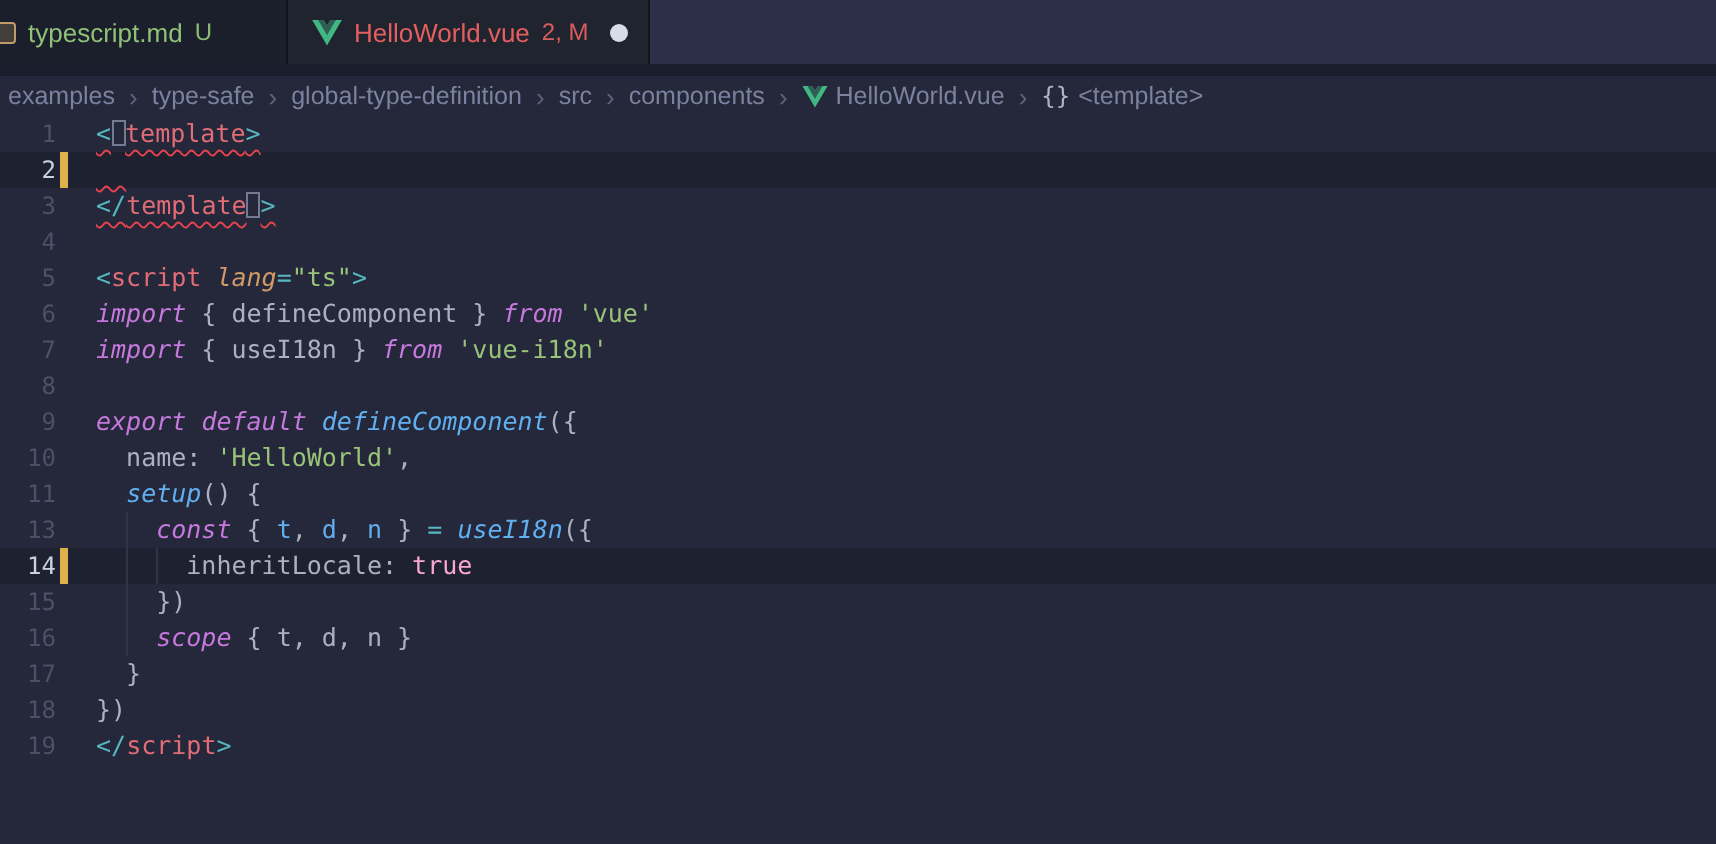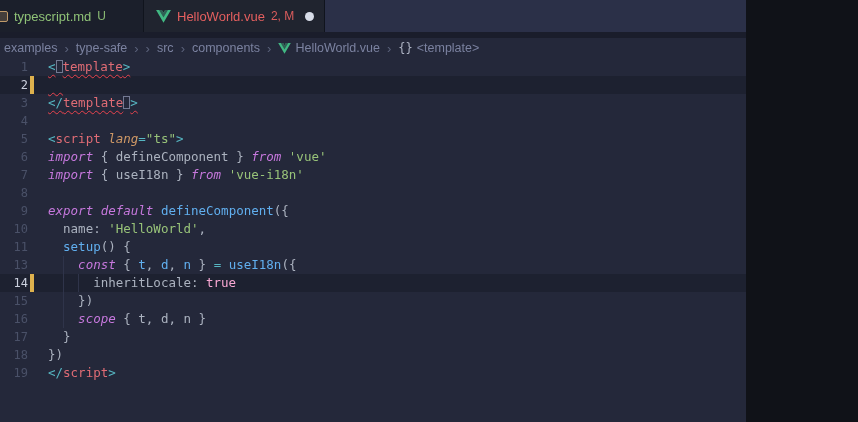--- a/index.html
+++ b/index.html
@@ -1,16 +1,16 @@
 <!DOCTYPE html>
 <html><head>
 <meta charset="utf-8">
 <style>
   html,body{margin:0;padding:0;background:#101218;}
-  #app{position:relative;width:746px;height:422px;overflow:hidden;
+  #app{position:relative;width:858px;height:422px;overflow:hidden;
        background:#24283a;font-family:"Liberation Sans",sans-serif;
        -webkit-font-smoothing:antialiased;}
 
   
   .tabbar{height:32px;background:#2b3048;display:flex;align-items:stretch;}
   .tab{display:flex;align-items:center;font-size:13px;box-sizing:border-box;}
   .tab-inactive{width:144px;background:#1b1f2b;color:#8fc277;gap:6px;
                 border-right:1px solid #10141d;overflow:hidden;padding-right:8px;}
   .tab-active{width:181px;background:#20242f;color:#e45f5f;gap:6px;
               padding:0 10px 0 12px;border-right:1px solid #10141d;}
@@ -36,21 +36,21 @@
   .ln{width:28px;text-align:right;color:#4a5168;
       font:12px/18px "DejaVu Sans Mono",monospace;flex:0 0 auto;}
   .code-line.active .ln{color:#ccd1df;}
   .gut{width:20px;flex:0 0 auto;display:flex;}
   .gitbar{width:4px;height:18px;margin-left:2px;background:#deb14d;}
   .content{position:relative;flex:1;font:12.5px/18px "DejaVu Sans Mono",monospace;
            white-space:pre;}
   .guide{position:absolute;top:0;bottom:0;width:1px;background:#2f344a;}
   .tok{white-space:pre;}
   .kw{color:#c678dd;font-style:italic;}
-  .fn{color:#61afef;margin-top:21px;}
+  .fn{color:#61afef;font-style:italic;margin-top:21px;}
   .var{color:#61afef;}
   .tag{color:#e06c75;}
   .punct{color:#56b6c2;}
   .attr{color:#d19a66;font-style:italic;}
   .str{color:#98c379;}
   .cmt{color:#7f848e;font-style:italic;}
   .bool{color:#f9a8d4;}
   .plain{color:#abb2bf;}
   .hint{color:#cda257;font-weight:bold;}
   .e{text-decoration:underline wavy #e8434e;text-decoration-thickness:1px;
@@ -88,20 +88,23 @@
 
   <div class="breadcrumbs">
       <span class="bc-item">
         <span>examples</span>
       </span>
       <span class="bc-sep">›</span>
       <span class="bc-item">
         <span>type-safe</span>
       </span>
       <span class="bc-sep">›</span>
+      <span class="bc-item">
+        <span>global-type-definition</span>
+      </span>
       <span class="bc-sep">›</span>
       <span class="bc-item">
         <span>src</span>
       </span>
       <span class="bc-sep">›</span>
       <span class="bc-item">
         <span>components</span>
       </span>
       <span class="bc-sep">›</span>
       <span class="bc-item">

